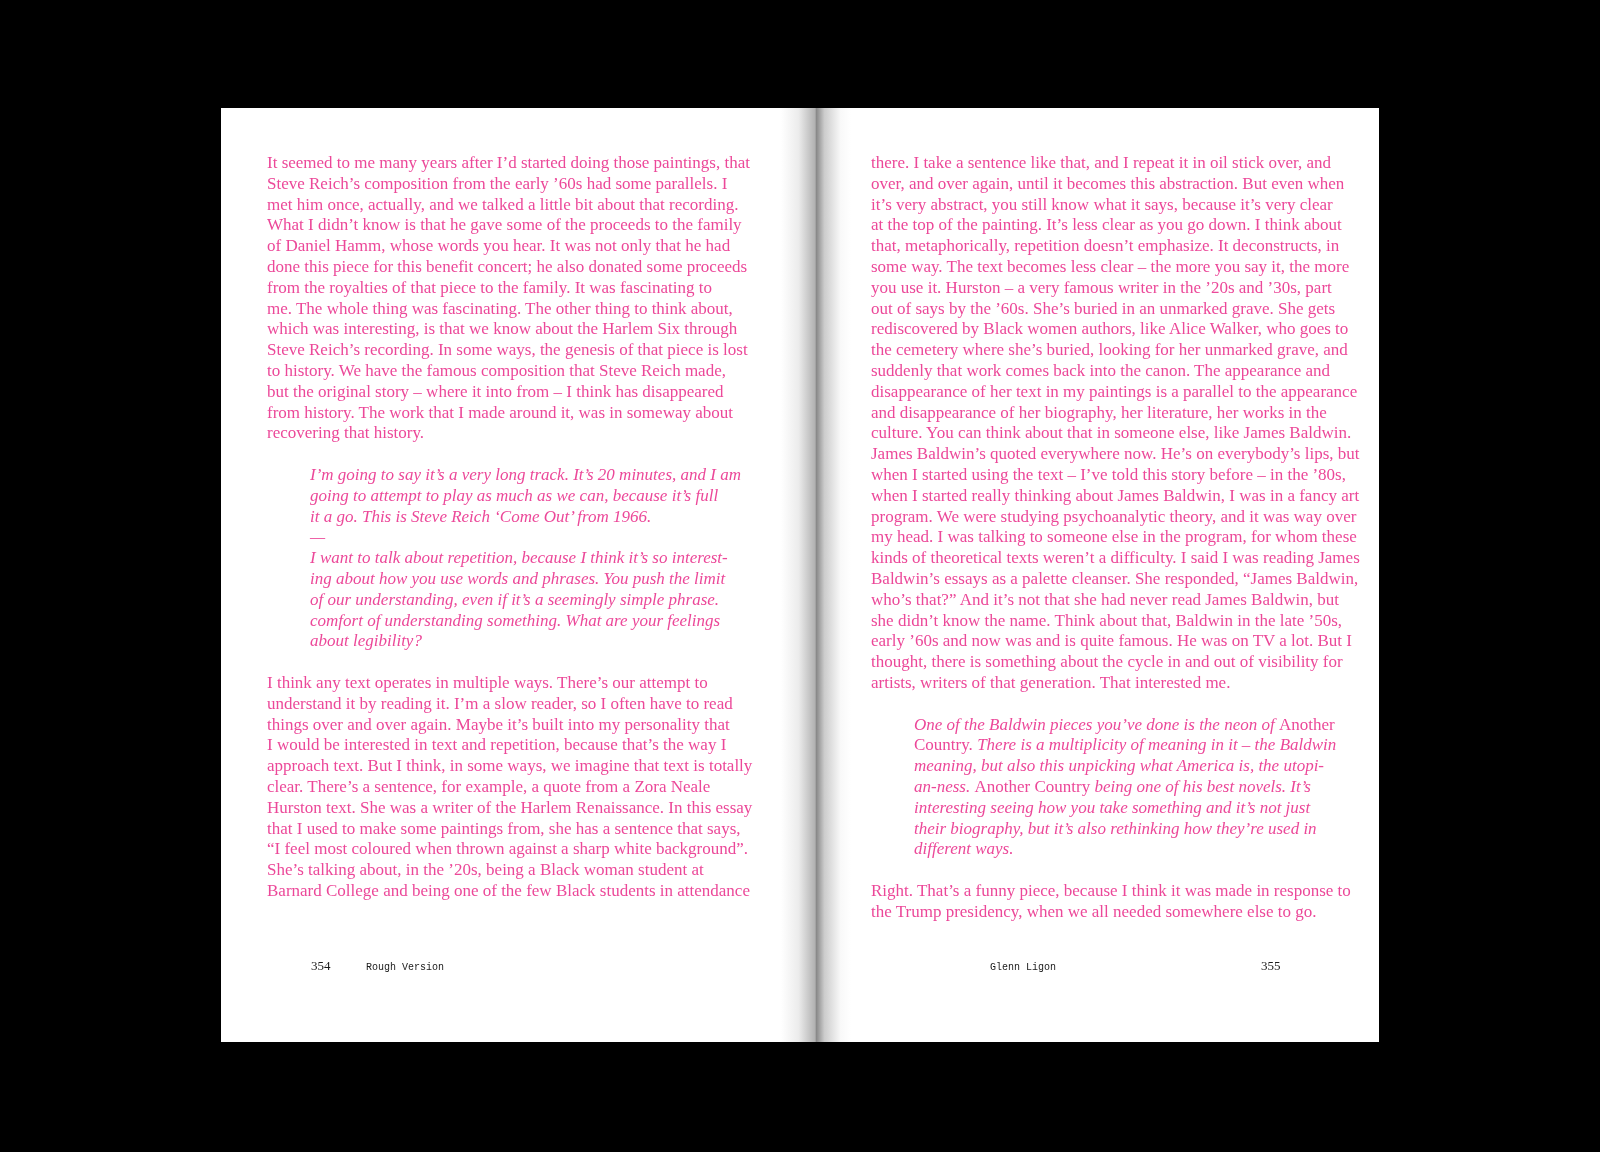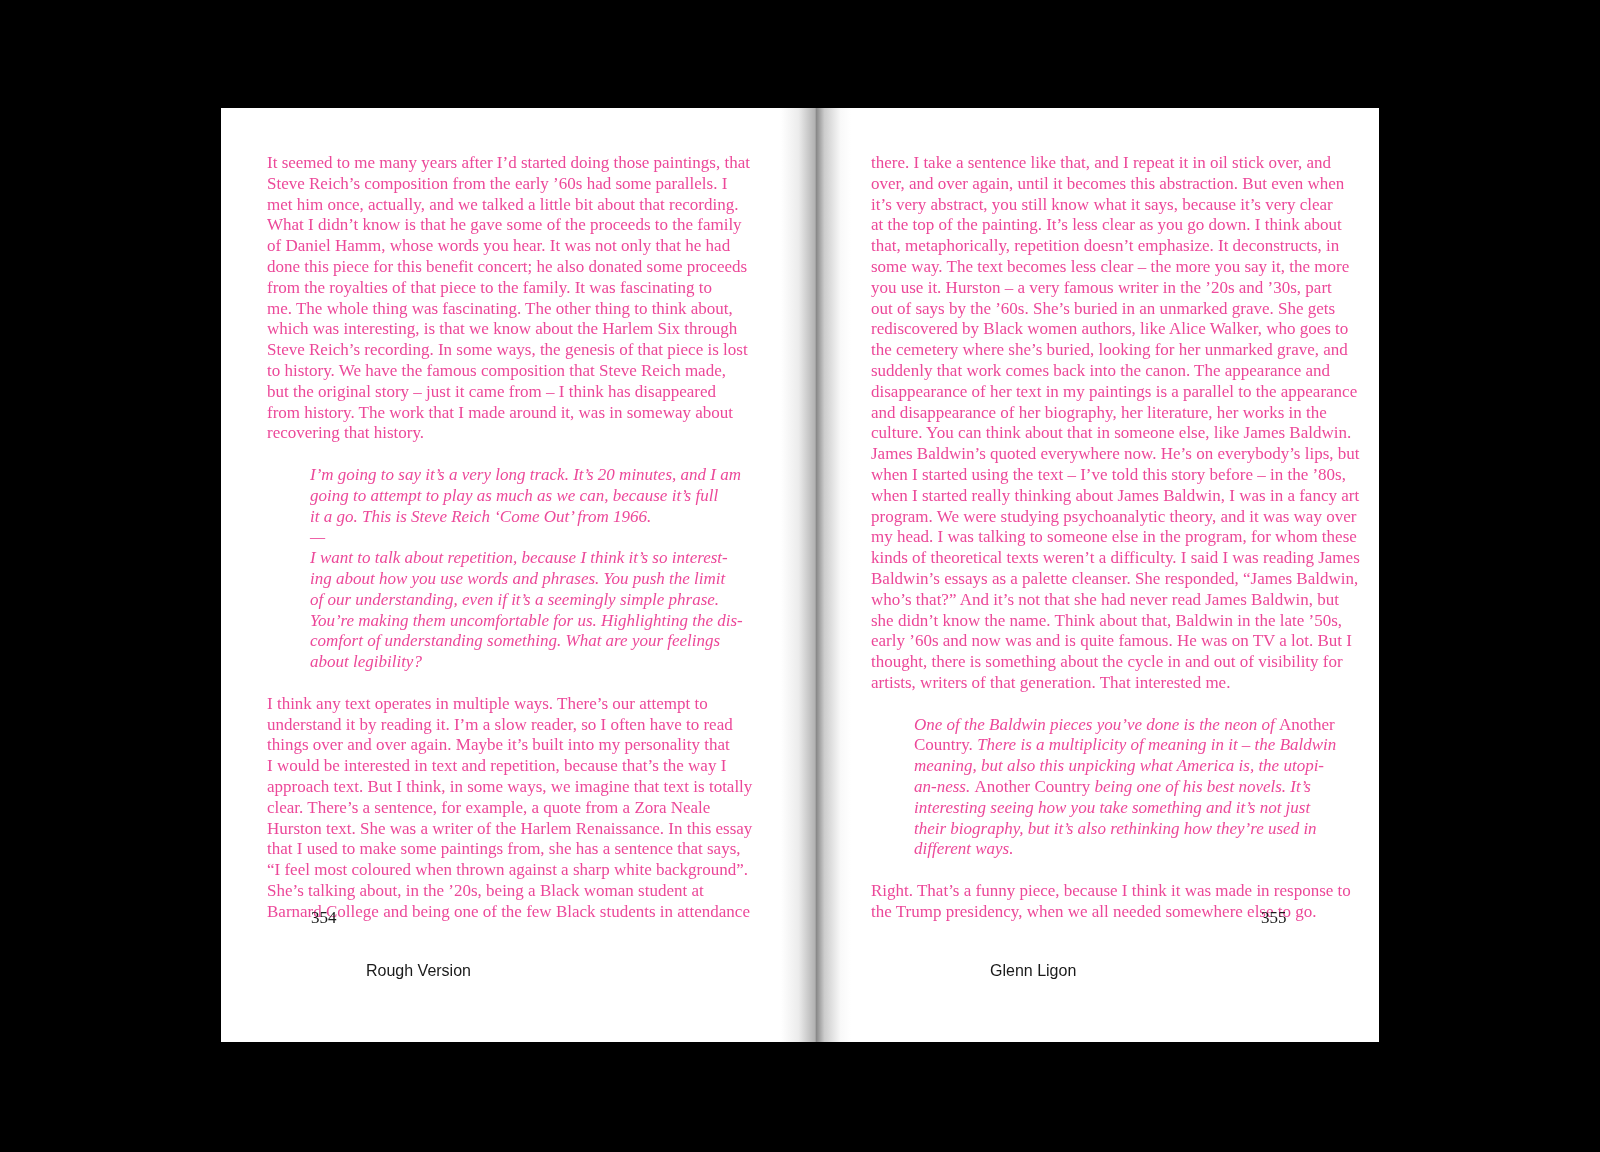--- a/index.html
+++ b/index.html
@@ -10,55 +10,54 @@
   .page { position:absolute; top:0; height:100%; }
   .page.left { left:0; width:580px; }
   .page.right { left:579px; width:579px; }
   .text { position:absolute; font-family:"Liberation Serif", serif; font-size:17px; line-height:20.8px; color:#ec4899; }
   .left .text { left:46px; top:45px; width:445px; }
   .right .text { left:71px; top:45px; width:445px; }
   .text p { margin:0; white-space:nowrap; }
   .text .gap { height:20.8px; }
   .q { padding-left:43px; font-style:italic; }
   .q .up { font-style:normal; }
-  .folio { position:absolute; top:800px; font-family:"Liberation Serif", serif; font-size:17px; color:#1a1a1a; }
-  .runhead { position:absolute; top:854px; font-family:Liberation Sans, sans-serif; font-size:16px; color:#1a1a1a; }
+  .folio { position:absolute; top:850px; font-family:"Liberation Serif", serif; font-size:13px; color:#1a1a1a; }
+  .runhead { position:absolute; top:854px; font-family:Liberation Mono, monospace; font-size:10px; color:#1a1a1a; }
 </style>
 </head>
 <body>
 
 <div class="spread">
   <div class="page left">
     <div class="text">
       <div>
         <p>It seemed to me many years after I’d started doing those paintings, that</p>
         <p>Steve Reich’s composition from the early ’60s had some parallels. I</p>
         <p>met him once, actually, and we talked a little bit about that recording.</p>
         <p>What I didn’t know is that he gave some of the proceeds to the family</p>
         <p>of Daniel Hamm, whose words you hear. It was not only that he had</p>
         <p>done this piece for this benefit concert; he also donated some proceeds</p>
         <p>from the royalties of that piece to the family. It was fascinating to</p>
         <p>me. The whole thing was fascinating. The other thing to think about,</p>
         <p>which was interesting, is that we know about the Harlem Six through</p>
         <p>Steve Reich’s recording. In some ways, the genesis of that piece is lost</p>
         <p>to history. We have the famous composition that Steve Reich made,</p>
-        <p>but the original story – just it came from – I think has disappeared</p>
+        <p>but the original story – where it into from – I think has disappeared</p>
         <p>from history. The work that I made around it, was in someway about</p>
         <p>recovering that history.</p>
       </div>
       <div class="gap"></div>
       <div class="q">
         <p>I’m going to say it’s a very long track. It’s 20 minutes, and I am</p>
         <p>going to attempt to play as much as we can, because it’s full</p>
         <p>it a go. This is Steve Reich ‘Come Out’ from 1966.</p>
         <p>—</p>
         <p>I want to talk about repetition, because I think it’s so interest-</p>
         <p>ing about how you use words and phrases. You push the limit</p>
         <p>of our understanding, even if it’s a seemingly simple phrase.</p>
-        <p>You’re making them uncomfortable for us. Highlighting the dis-</p>
         <p>comfort of understanding something. What are your feelings</p>
         <p>about legibility?</p>
       </div>
       <div class="gap"></div>
       <div>
         <p>I think any text operates in multiple ways. There’s our attempt to</p>
         <p>understand it by reading it. I’m a slow reader, so I often have to read</p>
         <p>things over and over again. Maybe it’s built into my personality that</p>
         <p>I would be interested in text and repetition, because that’s the way I</p>
         <p>approach text. But I think, in some ways, we imagine that text is totally</p>

